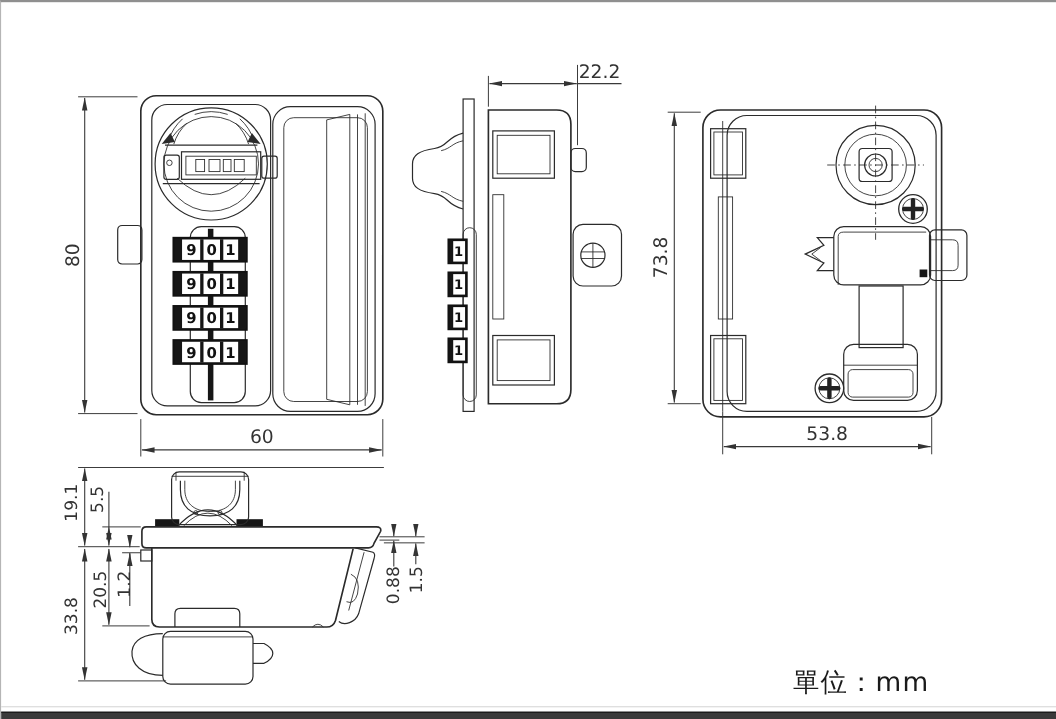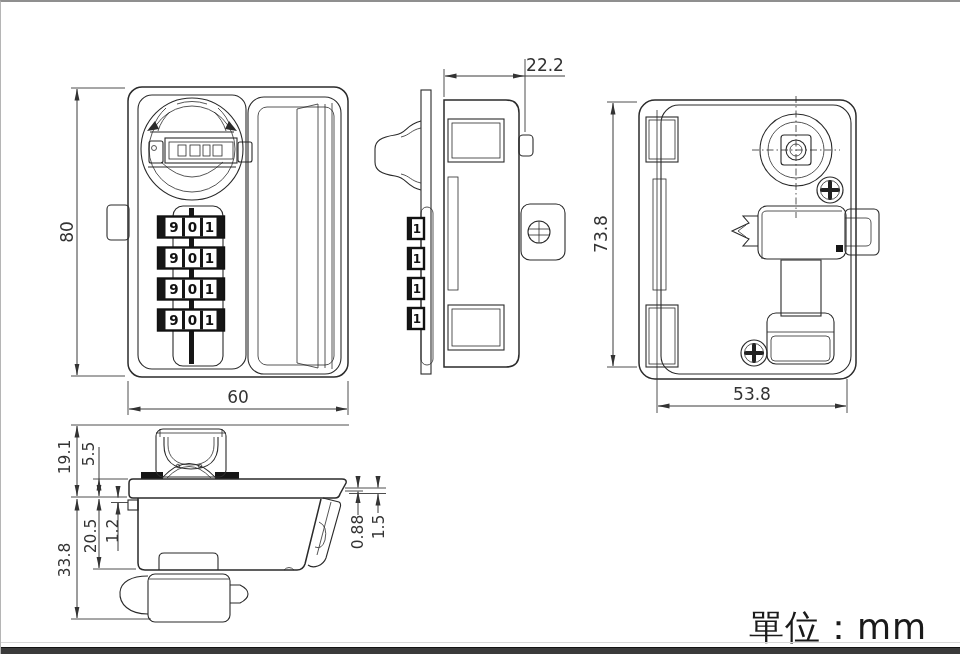--- a/index.html
+++ b/index.html
@@ -15,21 +15,21 @@
   .x{fill:none;stroke:#3a3a3a;stroke-width:0.9;}
   .dk{fill:#161616;stroke:none;}
   .w{fill:#ffffff;stroke:#111;stroke-width:2.4;}
   .cl{fill:none;stroke:#2b2b2b;stroke-width:0.8;stroke-dasharray:7 3 1.5 3;}
   .scr{fill:none;stroke:#2b2b2b;stroke-width:1.2;}
   .plus{fill:none;stroke:#222;stroke-width:4;stroke-linecap:round;}
   text.dim{font-size:17px;}
   text.dims{font-size:15.5px;}
   text.digit{font-size:13.5px;font-weight:bold;fill:#111;text-anchor:middle;}
   text.digs{font-size:12px;font-weight:bold;fill:#111;text-anchor:middle;}
-  #unit-label{position:absolute;left:748px;top:602px;font-size:35px;color:#1a1a1a;letter-spacing:1px;text-align:right;}
+  #unit-label{position:absolute;left:720px;top:602px;font-size:24px;color:#1a1a1a;letter-spacing:1px;text-align:right;}
   #faint-line{position:absolute;left:0;top:640px;width:960px;height:1px;background:#d8d8d8;}
   #footer-bar{position:absolute;left:0;top:645px;width:960px;height:9px;background:#3a3a3a;
               border-top:1px solid #141414;border-bottom:1px solid #141414;box-sizing:border-box;}
 </style>
 </head>
 <body>
 
 <div id="page">
 <svg width="960" height="654" viewBox="0 0 960 654">
   <defs>

